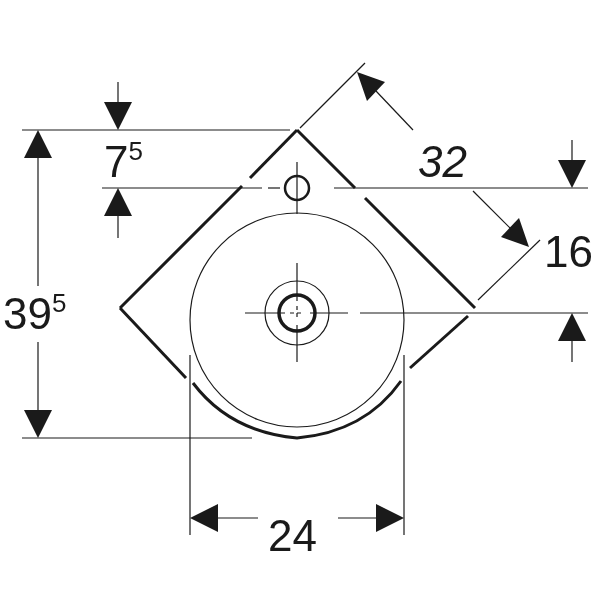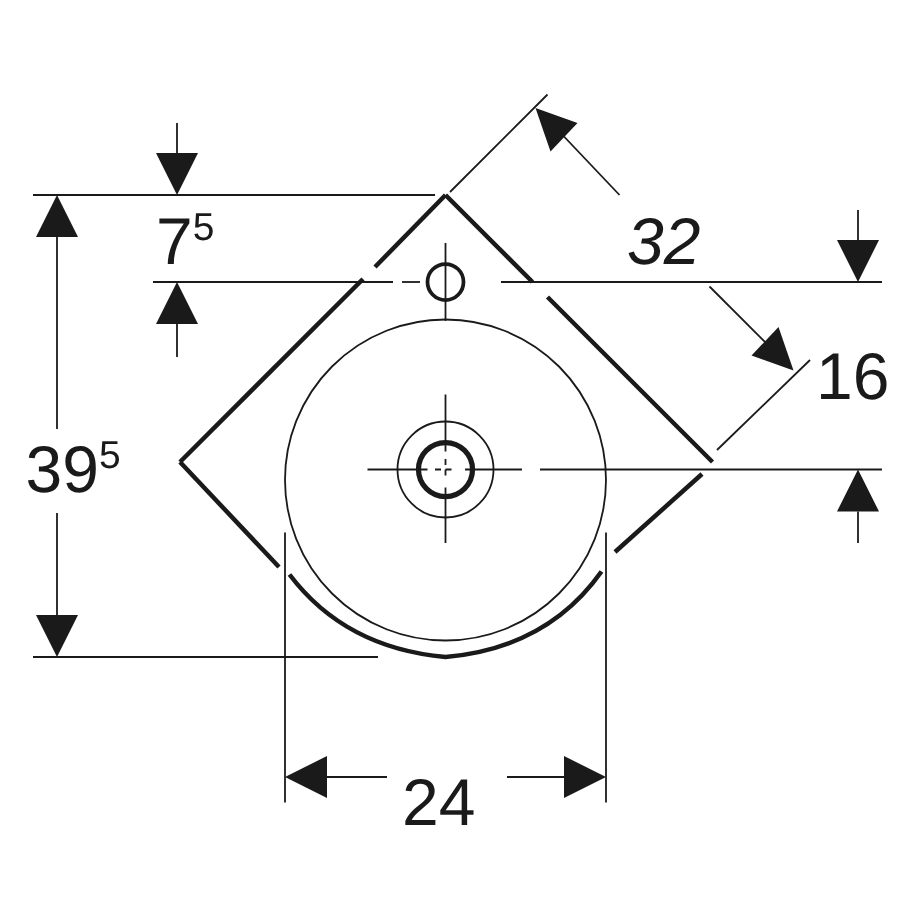--- a/index.html
+++ b/index.html
@@ -105,20 +105,20 @@
   </div>
 
   <div class="label" style="left:418px; top:140px;font-style:italic;">
     <span>32</span>
   </div>
 
   <div class="label" style="left:544px; top:230px;">
     <span>16</span>
   </div>
 
-  <div class="label" style="left:17px; top:292px;">
+  <div class="label" style="left:3px; top:292px;">
     <span>39</span><sup>5</sup>
   </div>
 
   <div class="label" style="left:268px; top:498px;margin-top:16px;">
     <span>24</span>
   </div>
 </div>
 
 </body></html>

